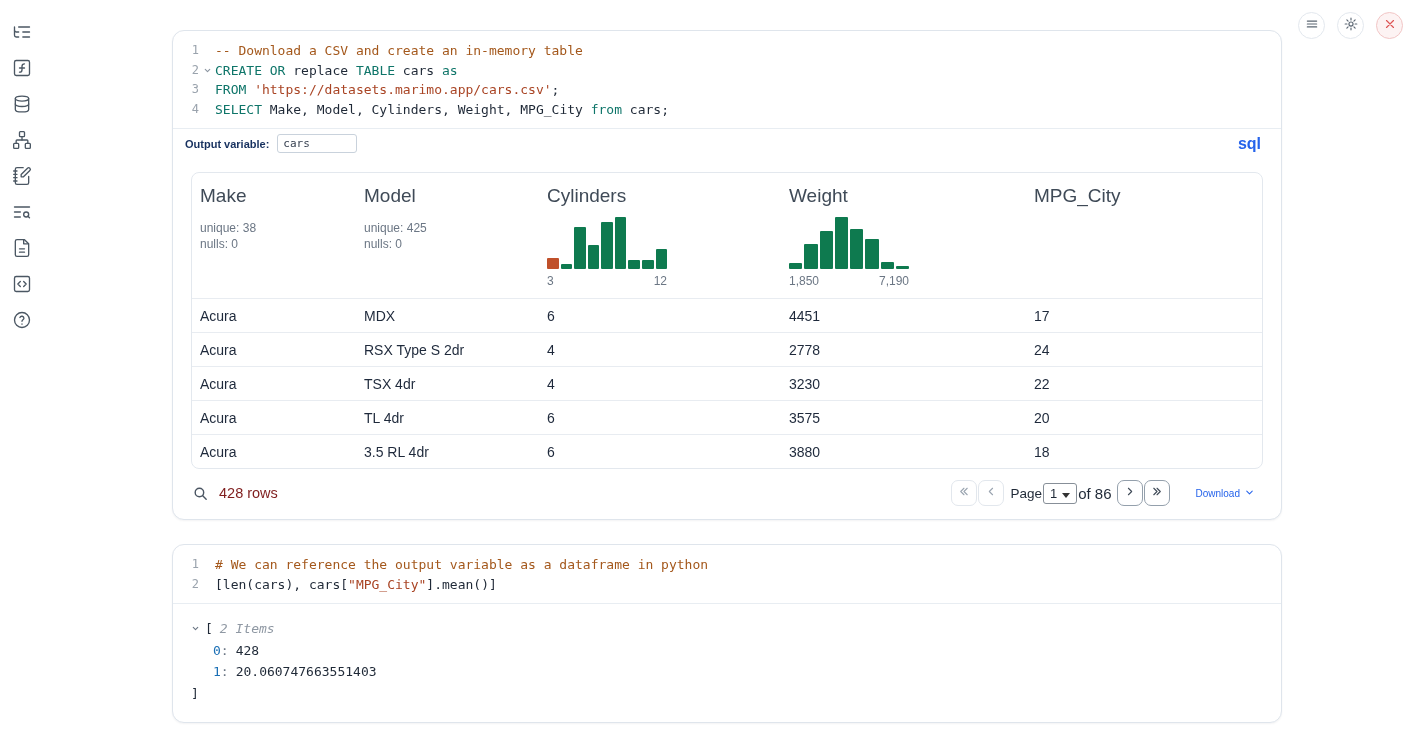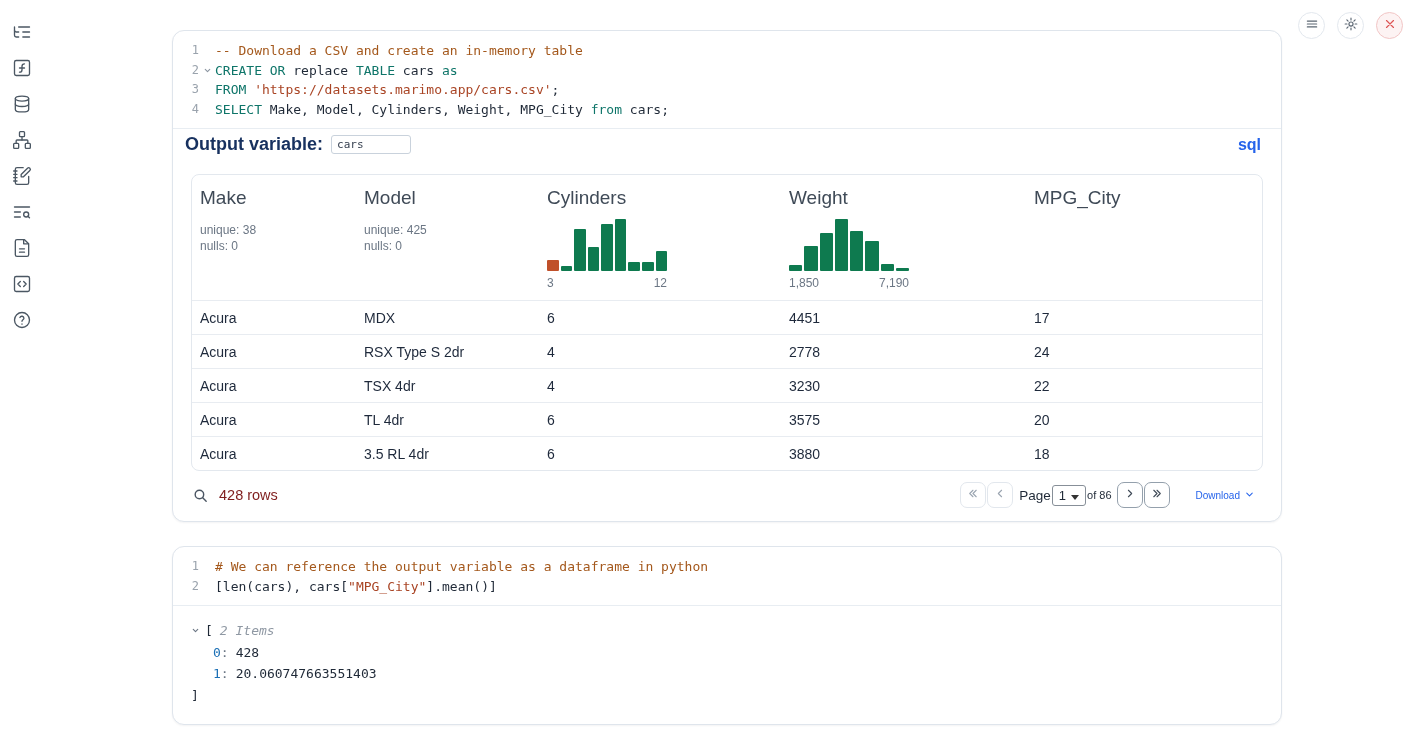--- a/index.html
+++ b/index.html
@@ -27,21 +27,21 @@
   .fold-col { width:16px; flex:none; display:flex; align-items:center; justify-content:center; color:#8b95a1; }
   .fold-col svg { width:9px; height:9px; }
   .code-text { white-space:pre; color:#1f2937; }
   .tok-comment { color:#a4581c; }
   .tok-keyword { color:#0e7569; }
   .tok-string  { color:#a94424; }
   .tok-plain   { color:#1f2937;text-align:right; }
 
   
   .outvar-row { display:flex; align-items:center; border-top:1px solid #e8edf2; padding:5px 20px 5px 12px; gap:8px; }
-  .outvar-label { font-size:18px; font-weight:700; color:#17315f; }
+  .outvar-label { font-size:11px; font-weight:700; color:#17315f; }
   .outvar-input { width:80px; height:19px; border:1px solid #c9d2dc; border-radius:3px; font-family:"DejaVu Sans Mono",monospace; font-size:11px; color:#374151; padding:0 5px; background:#fff; }
   .lang-badge { margin-left:auto; color:#2563eb; font-size:16px; font-weight:600; cursor:pointer; }
 
   
   .table-wrap { margin:14px 18px 0; border:1px solid #e3e8ee; border-radius:8px; overflow:hidden; background:#fff; }
   .tgrid { display:grid; grid-template-columns:164px 183px 242px 245px 1fr; }
   .th-cell { padding:12px 8px 10px; }
   .th-name { font-size:19px; color:#3f4a57; }
   .th-stats { margin-top:13px; font-size:12px; color:#6b7684; line-height:16px; }
   .hist { margin-top:10px; cursor:pointer; }
@@ -56,21 +56,21 @@
   .search-btn { color:#4b5663; cursor:pointer; display:flex; }
   .search-btn svg { width:17px; height:17px; }
   .row-count { margin-left:10px; font-size:14.5px; color:#7f1d1d; }
   .pager { margin-left:auto; display:flex; align-items:center; gap:1px; }
   .pg-btn { width:26px; height:26px; border-radius:7px; border:1px solid #e2e7ed; background:#fff; color:#9aa4b0; display:flex; align-items:center; justify-content:center; cursor:pointer; }
   .pg-btn.dark { border-color:#94a0ac; color:#3f4a57; }
   .pg-btn svg { width:13px; height:13px; }
   .pg-label { font-size:13.5px; color:#1f2937; margin-left:5px; }
   .pg-select { display:flex; align-items:center; gap:5px; border:1px solid #878f98; border-radius:3px; padding:2px 6px; font-size:13px; color:#1f2937; background:#fff; cursor:pointer; }
   .pg-select svg { width:8px; height:5px; color:#333; }
-  .pg-of { font-size:11px; color:#1f2937; margin-right:4px; }
+  .pg-of { font-size:15px; color:#1f2937; margin-right:4px; }
   .download { margin-left:26px; display:flex; align-items:center; gap:4px; color:#2563eb; font-size:10px; cursor:pointer; }
   .download svg { width:11px; height:11px; }
 
   
   .py-output { border-top:1px solid #e8edf2; padding:14px 18px 18px; font-family:"DejaVu Sans Mono","Liberation Mono",monospace; font-size:13px; color:#1f2937; }
   .tree-line { line-height:21.5px; display:flex; align-items:center; }
   .tree-line.indent { padding-left:22px; }
   .tree-chevron { width:14px; color:#6b7684; display:inline-flex; cursor:pointer; }
   .tree-chevron svg { width:9px; height:9px; }
   .tree-meta { color:#8f98a3; font-style:italic; margin-left:7px; }

